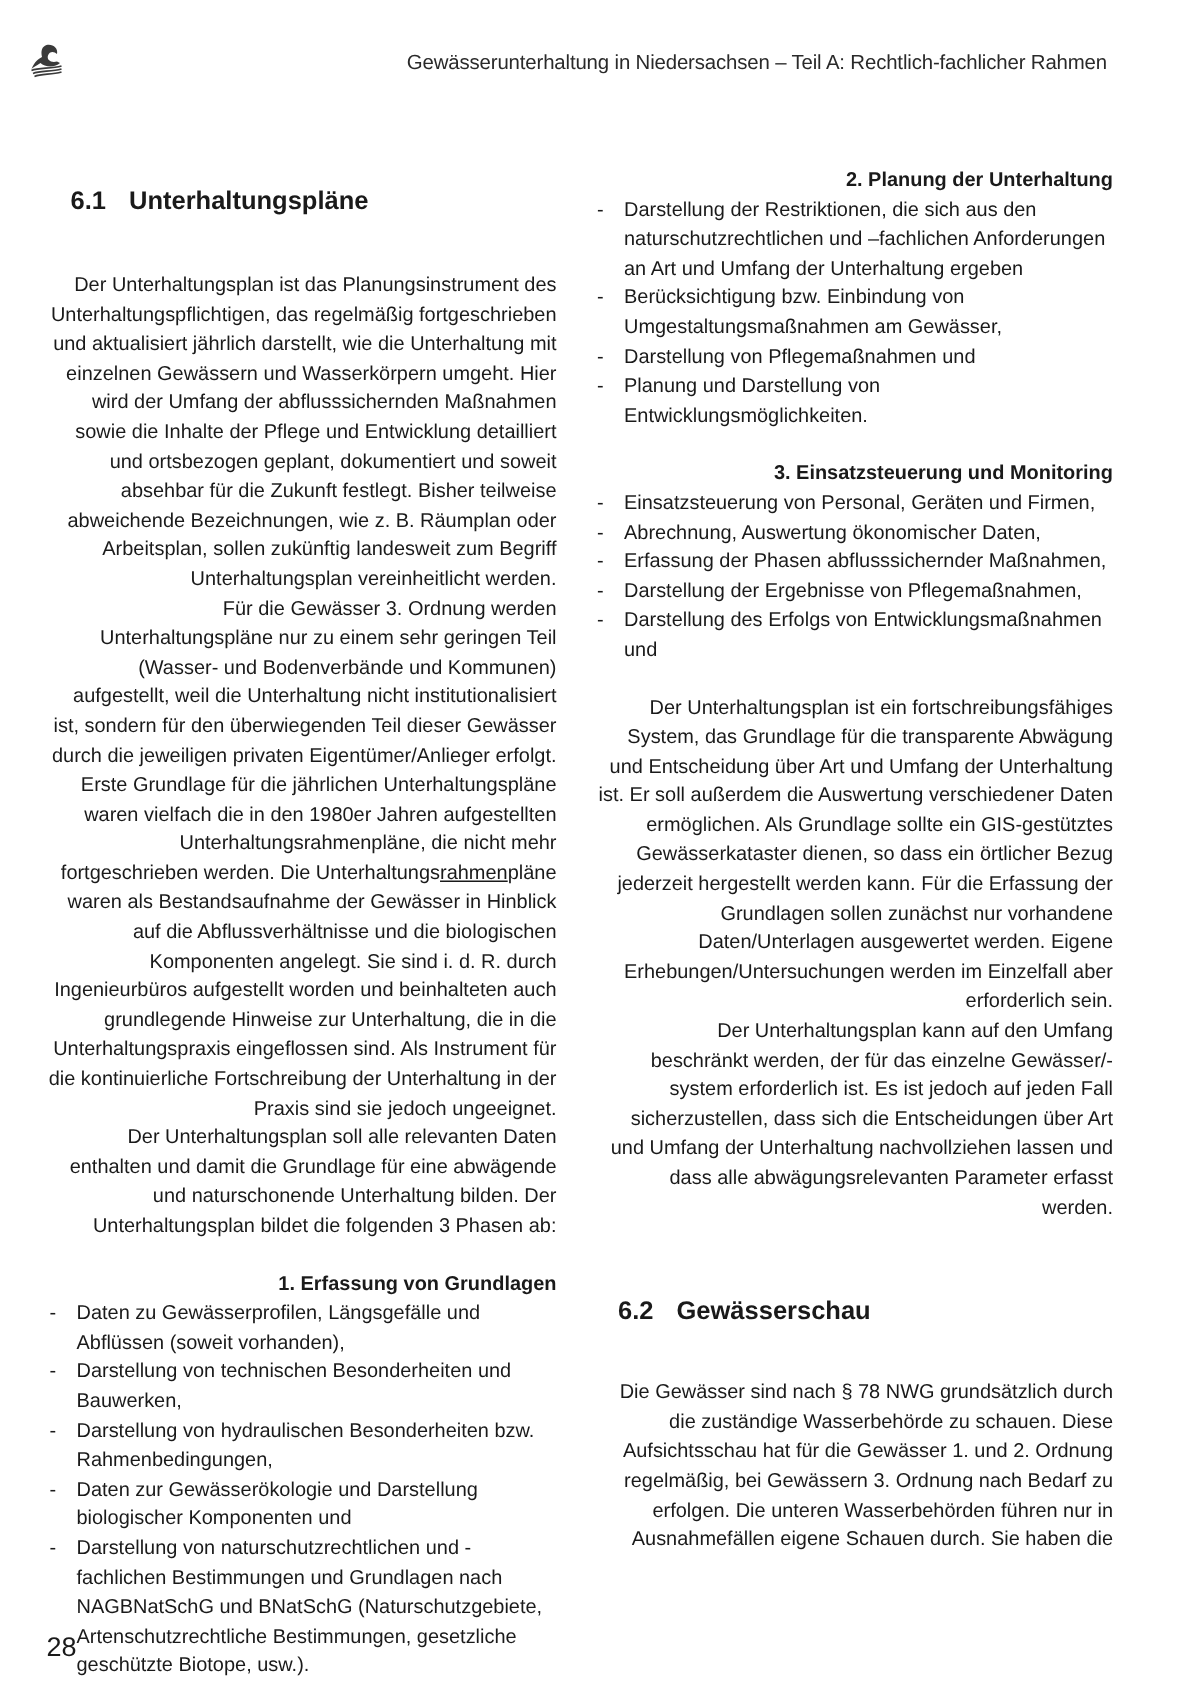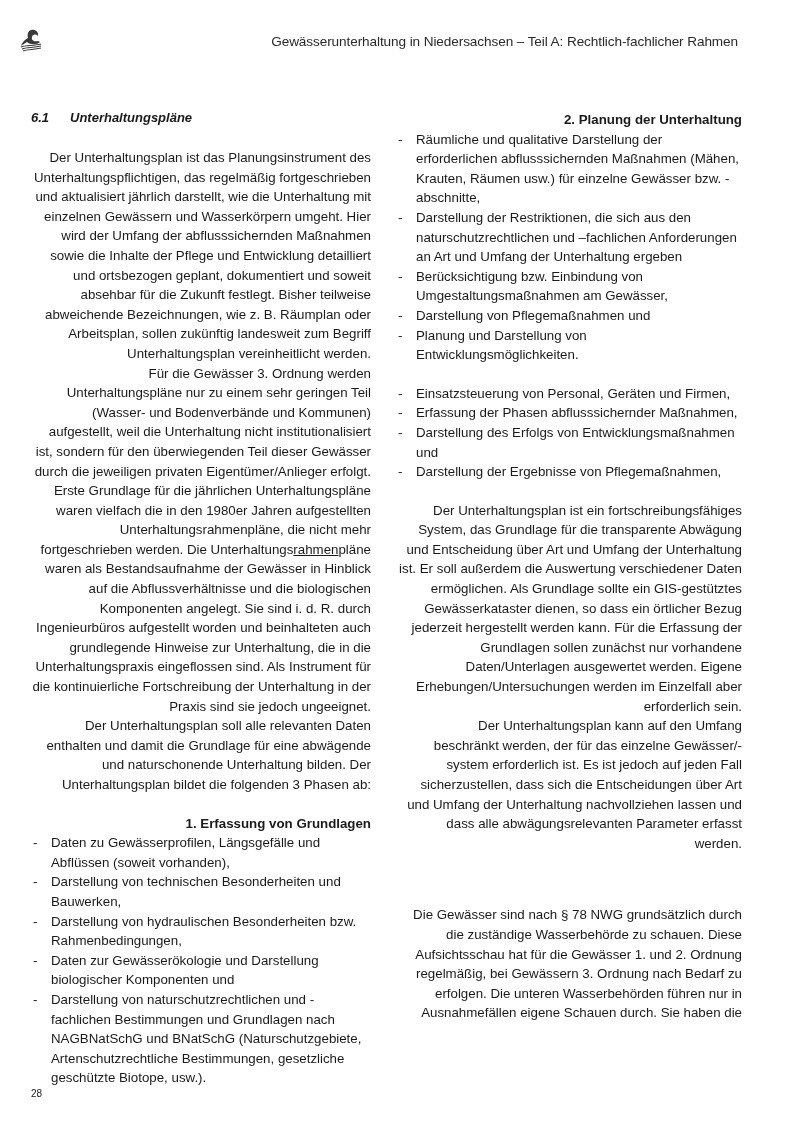--- a/index.html
+++ b/index.html
@@ -10,31 +10,31 @@
   .header { position: absolute; top: 22px; left: 0; width: 800px; height: 40px; }
   .logo { position: absolute; left: 20px; top: 6px; width: 22px; height: 26px; }
   .header-title {
     position: absolute; right: 62px; top: 12px;
     font-size: 13.6px; color: #2a2a2a; letter-spacing: -0.1px; white-space: nowrap;
   }
   .col { position: absolute; top: 108px; font-size: 13.3px; line-height: 19.6px; }
   .col-left { left: 31px; width: 340px; }
   .col-right { left: 396px; width: 346px; }
   h2 {
-    margin: 0; font-size: 13px; font-weight: bold; line-height: 20px;
-    display: flex; white-space: nowrap; font-style: italic;
+    margin: 16px; font-size: 17px; font-weight: bold; line-height: 20px;
+    display: flex; white-space: nowrap;
   }
   h2 .num { width: 39px; display: inline-block; }
   p { margin: 0; text-align: right; }
   p.indent { text-indent: 20px; }
   .sub-heading { font-weight: bold; margin: 0; }
   ul.dash { list-style: none; margin: 0; padding: 0; }
   ul.dash li { position: relative; padding-left: 20px; }
   ul.dash li::before { content: "-"; position: absolute; left: 2px; top: 0; }
-  .page-number { position: absolute; left: 31px; top: 1088px; font-size: 10px; }
+  .page-number { position: absolute; left: 31px; top: 1088px; font-size: 18px; }
   .u { text-decoration: underline; }
 </style>
 </head>
 <body>
 
 <div class="header">
   <svg class="logo" viewBox="0 0 22 26">
     <path d="M11 2 C15 1 19 4 18 8 C16 6 13 6 12 9 C11 12 14 14 18 13 L20 14 C17 17 10 17 7 14 C4 16 2 17 1 18 C3 13 6 11 8 10 C7 6 8 3 11 2 Z" fill="#3a3a3a"></path>
     <path d="M1 19 C6 17 14 18 21 16" stroke="#3a3a3a" stroke-width="1.2" fill="none"></path>
     <path d="M2 21 C7 19 14 20 21 18" stroke="#3a3a3a" stroke-width="1.2" fill="none"></path>
@@ -60,34 +60,39 @@
     <li>Darstellung von technischen Besonderheiten und Bauwerken,</li>
     <li>Darstellung von hydraulischen Besonderheiten bzw. Rahmenbedingungen,</li>
     <li>Daten zur Gewässerökologie und Darstellung biologischer Komponenten und</li>
     <li>Darstellung von naturschutzrechtlichen und -fachlichen Bestimmungen und Grundlagen nach NAGBNatSchG und BNatSchG (Naturschutzgebiete, Artenschutzrechtliche Bestimmungen, gesetzliche geschützte Biotope, usw.).</li>
   </ul>
 </div>
 
 <div class="col col-right" style="top:110px;">
   <p class="sub-heading">2. Planung der Unterhaltung</p>
   <ul class="dash">
-    <li>Räumliche und qualitative Darstellung der erforderlichen abflusssichernden Maßnahmen (Mähen, Krauten, Räumen usw.) für einzelne Gewässer bzw. -abschnitte,</li>
     <li>Darstellung der Restriktionen, die sich aus den naturschutzrechtlichen und –fachlichen Anforderungen an Art und Umfang der Unterhaltung ergeben</li>
     <li>Berücksichtigung bzw. Einbindung von Umgestaltungsmaßnahmen am Gewässer,</li>
     <li>Darstellung von Pflegemaßnahmen und</li>
     <li>Planung und Darstellung von Entwicklungsmöglichkeiten.</li>
   </ul>
   <div style="height:19px"></div>
+  <p class="sub-heading">3. Einsatzsteuerung und Monitoring</p>
   <ul class="dash">
     <li>Einsatzsteuerung von Personal, Geräten und Firmen,</li>
+    <li>Abrechnung, Auswertung ökonomischer Daten,</li>
     <li>Erfassung der Phasen abflusssichernder Maßnahmen,</li>
+    <li>Darstellung der Ergebnisse von Pflegemaßnahmen,</li>
     <li>Darstellung des Erfolgs von Entwicklungsmaßnahmen und</li>
-    <li>Darstellung der Ergebnisse von Pflegemaßnahmen,</li>
   </ul>
   <div style="height:19px"></div>
   <p>Der Unterhaltungsplan ist ein fortschreibungsfähiges System, das Grundlage für die transparente Abwägung und Entscheidung über Art und Umfang der Unterhaltung ist. Er soll außerdem die Auswertung verschiedener Daten ermöglichen. Als Grundlage sollte ein GIS-gestütztes Gewässerkataster dienen, so dass ein örtlicher Bezug jederzeit hergestellt werden kann. Für die Erfassung der Grundlagen sollen zunächst nur vorhandene Daten/Unterlagen ausgewertet werden. Eigene Erhebungen/Untersuchungen werden im Einzelfall aber erforderlich sein.</p>
   <p class="indent">Der Unterhaltungsplan kann auf den Umfang beschränkt werden, der für das einzelne Gewässer/-system erforderlich ist. Es ist jedoch auf jeden Fall sicherzustellen, dass sich die Entscheidungen über Art und Umfang der Unterhaltung nachvollziehen lassen und dass alle abwägungsrelevanten Parameter erfasst werden.</p>
   <div style="height:34px"></div>
+  <h2>
+    <span class="num">6.2</span>
+    <span>Gewässerschau</span>
+  </h2>
   <div style="height:18px"></div>
   <p>Die Gewässer sind nach § 78 NWG grundsätzlich durch die zuständige Wasserbehörde zu schauen. Diese Aufsichtsschau hat für die Gewässer 1. und 2. Ordnung regelmäßig, bei Gewässern 3. Ordnung nach Bedarf zu erfolgen. Die unteren Wasserbehörden führen nur in Ausnahmefällen eigene Schauen durch. Sie haben die</p>
 </div>
 
 <div class="page-number">28</div>
 
 </body></html>

